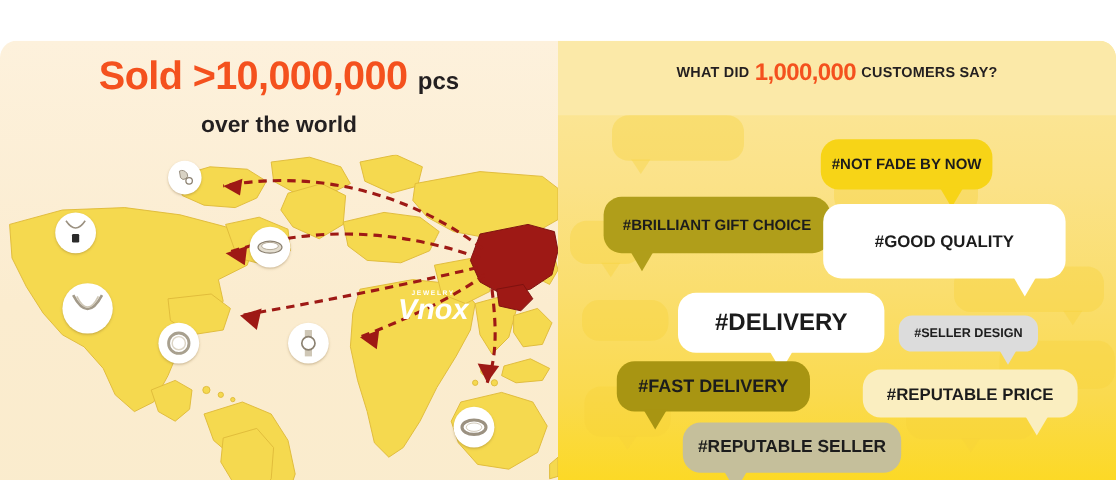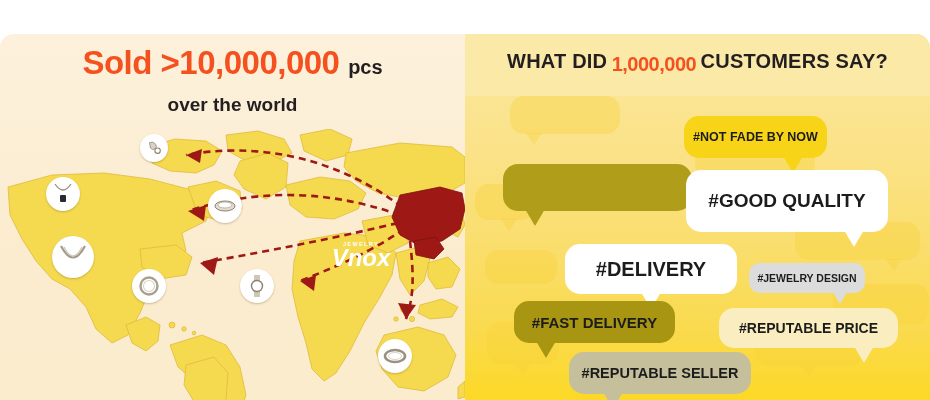--- a/index.html
+++ b/index.html
@@ -103,21 +103,21 @@
   }
   .right-head-inner {
     position: absolute;
     left: 0; top: 16px;
     width: 465px;
     text-align: center;
     white-space: nowrap;
     font-weight: bold;
     color: #231f20;
   }
-  .rh-small { font-size: 20px; letter-spacing: 0.2px; }
+  .rh-small { font-size: 12px; letter-spacing: 0.2px; }
   .rh-big {
     font-size: 20px;
     color: #f4511e;
     letter-spacing: -0.5px;
     vertical-align: -3px;
   }
 
   
   .ghost {
     position: absolute;
@@ -338,35 +338,36 @@
     <div class="ghost tail-c" style="left:290px; top:290px; width:108px; height:42px;"></div>
     <div class="ghost tail-r" style="left:10px;  top:150px; width:60px;  height:36px;"></div>
     <div class="ghost no-tail" style="left:368px; top:250px; width:96px;  height:40px;"></div>
 
     <div class="bubble" style="left:219px; top:82px; width:143px; height:42px; background:#f7d417; font-size:12.5px;">
       <span>#NOT FADE BY NOW</span>
       <span class="tail tail-right" style="border-top-color:#f7d417;"></span>
     </div>
 
     <div class="bubble" style="left:38px; top:130px; width:189px; height:47px; background:#b09e1a; font-size:12.5px;">
+      <span>#BRILLIANT GIFT CHOICE</span>
       <span class="tail tail-left" style="border-top-color:#b09e1a;"></span>
     </div>
 
-    <div class="bubble" style="left:221px; top:136px; width:202px; height:62px; background:#ffffff; font-size:19px;">
+    <div class="bubble" style="left:221px; top:136px; width:202px; height:62px; background:#ffffff; font-size:14px;">
       <span>#GOOD QUALITY</span>
       <span class="tail tail-right" style="border-top-color:#ffffff;"></span>
     </div>
 
     <div class="bubble" style="left:100px; top:210px; width:172px; height:50px; background:#ffffff; font-size:20px;">
       <span>#DELIVERY</span>
       <span class="tail tail-mid" style="border-top-color:#ffffff;"></span>
     </div>
 
     <div class="bubble" style="left:284px; top:229px; width:116px; height:30px; background:#dcdcdc; font-size:10.5px; border-radius:11px;">
-      <span>#JEWELRY DESIGN</span>
+      <span>#SELLER DESIGN</span>
       <span class="tail tail-right" style="border-top-color:#dcdcdc; border-left-width:7px; border-right-width:7px; border-top-width:12px; bottom:-11px; right:18px;"></span>
     </div>
 
     <div class="bubble" style="left:49px; top:267px; width:161px; height:42px; background:#a89512; font-size:15px;">
       <span>#FAST DELIVERY</span>
       <span class="tail tail-left" style="border-top-color:#a89512;"></span>
     </div>
 
     <div class="bubble" style="left:254px; top:274px; width:179px; height:40px; background:#faeec0; font-size:14px;">
       <span>#REPUTABLE PRICE</span>

